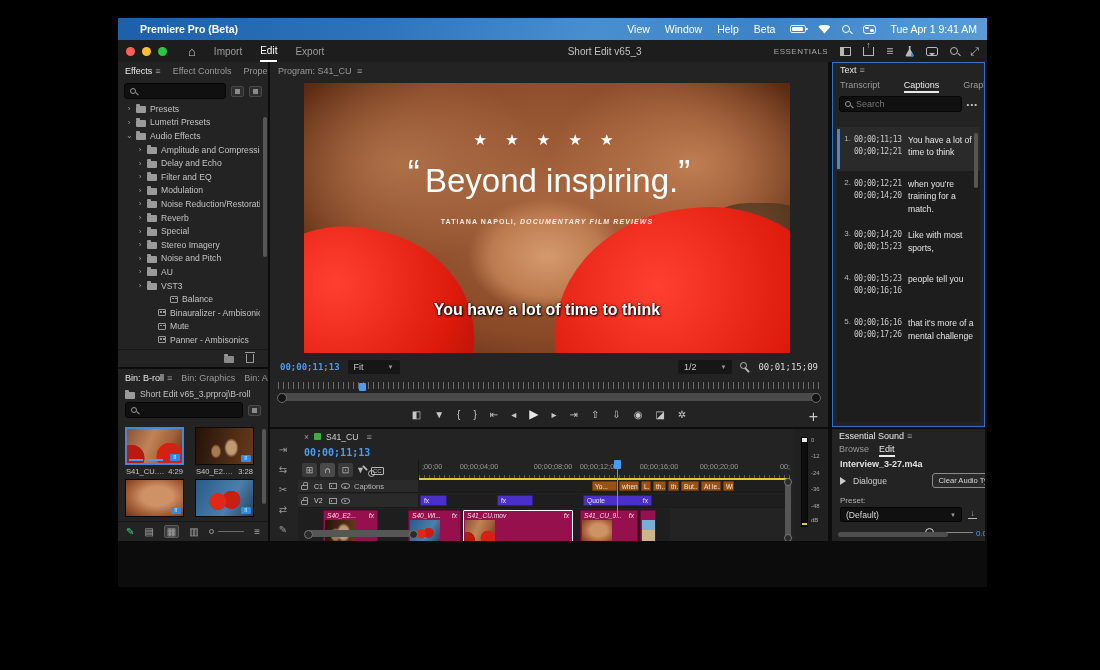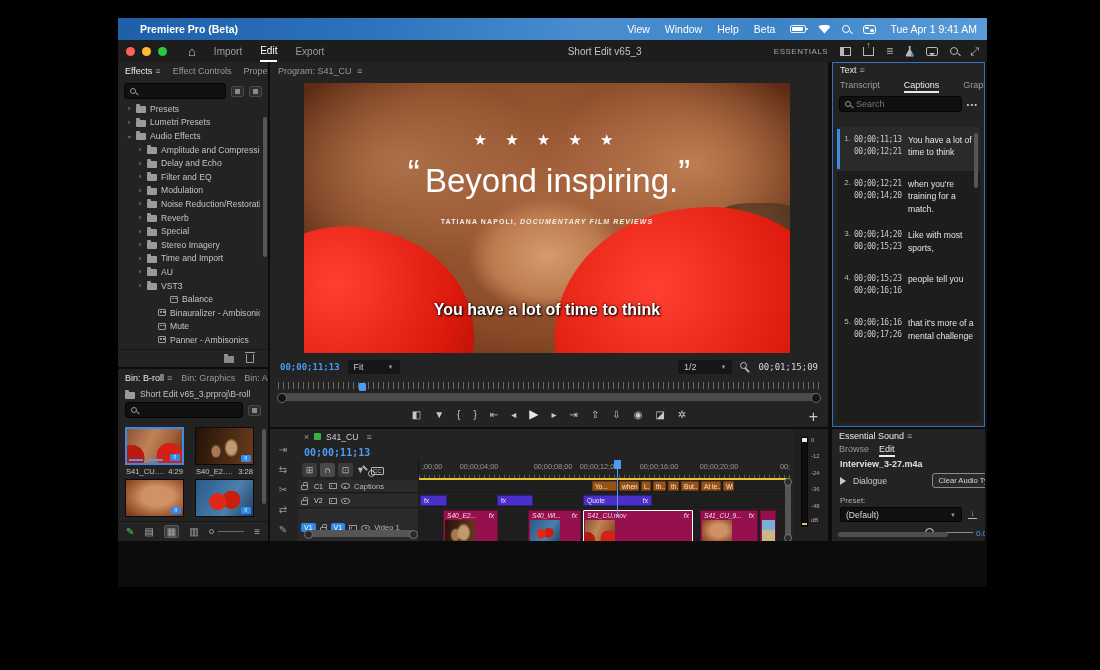--- a/index.html
+++ b/index.html
@@ -325,21 +325,21 @@
             <span>Special</span>
           </div>
           <div class="trow" style="padding-left: 19px;">
             <span class="chev">›</span>
             <span class="i-folder"></span>
             <span>Stereo Imagery</span>
           </div>
           <div class="trow" style="padding-left: 19px;">
             <span class="chev">›</span>
             <span class="i-folder"></span>
-            <span>Time and Import</span>
+            <span>Noise and Pitch</span>
           </div>
           <div class="trow" style="padding-left: 19px;">
             <span class="chev">›</span>
             <span class="i-folder"></span>
             <span>AU</span>
           </div>
           <div class="trow" style="padding-left: 19px;">
             <span class="chev">›</span>
             <span class="i-folder"></span>
             <span>VST3</span>
@@ -555,28 +555,20 @@
                 <span class="clip fxc" style="left: 79px; width: 36px;">
                   <span>fx</span>
                 </span>
                 <span class="clip fxc" style="left: 165px; width: 69px;">
                   <span>Quote</span>
                   <span>fx</span>
                 </span>
               </div>
             </div>
             <div class="trk" style="top: 29px; height: 38px;">
-              <div class="thead">
-                <span class="srcchip">V1</span>
-                <span class="i-lock"></span>
-                <span class="chip blue">V1</span>
-                <span class="i-badge2"></span>
-                <span class="i-eye"></span>
-                <span>Video 1</span>
-              </div>
               <div class="tbody">
                 <span class="clip vid" style="left: 25px; width: 55px;">
                   <span class="vname">
                     <span>S40_E2...</span>
                     <span>fx</span>
                   </span>
                   <span class="vart art-two-people"></span>
                 </span>
                 <span class="clip vid" style="left: 110px; width: 53px;">
                   <span class="vname">

